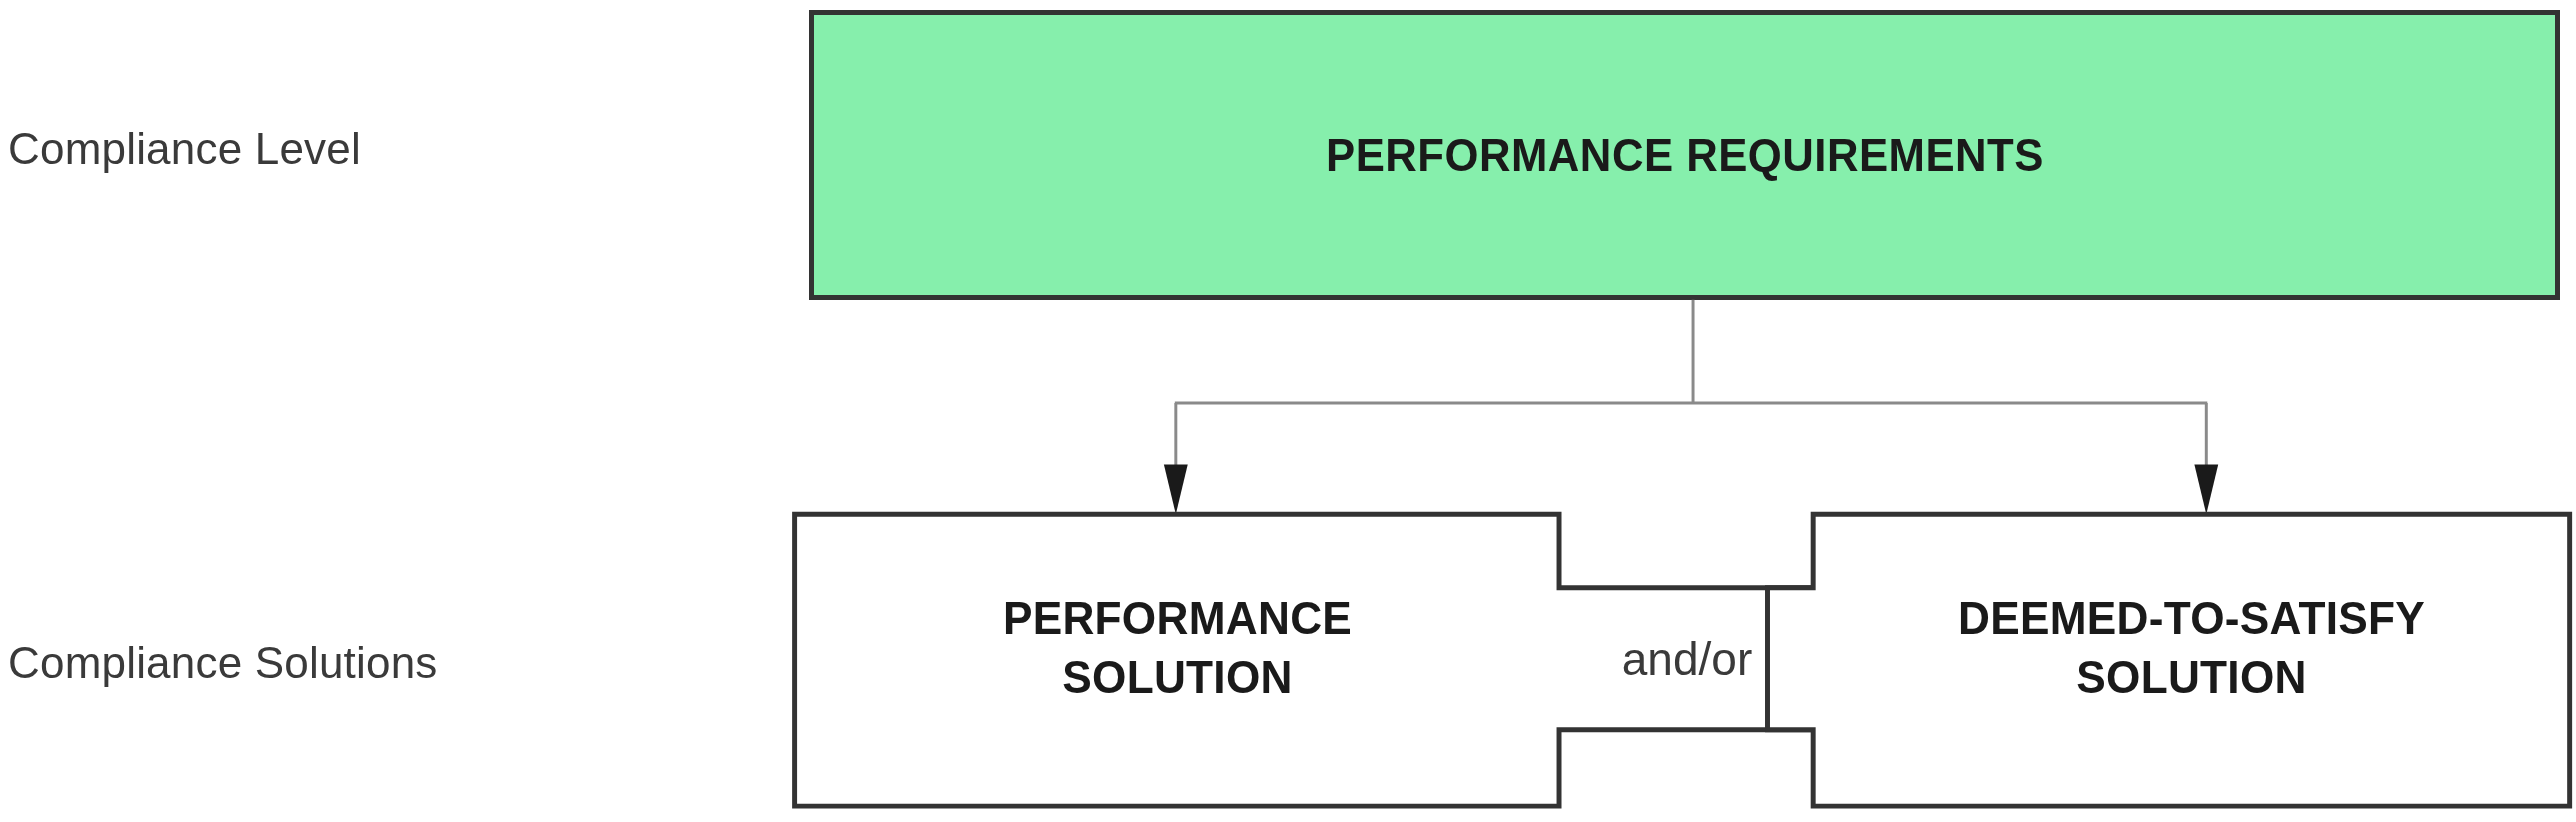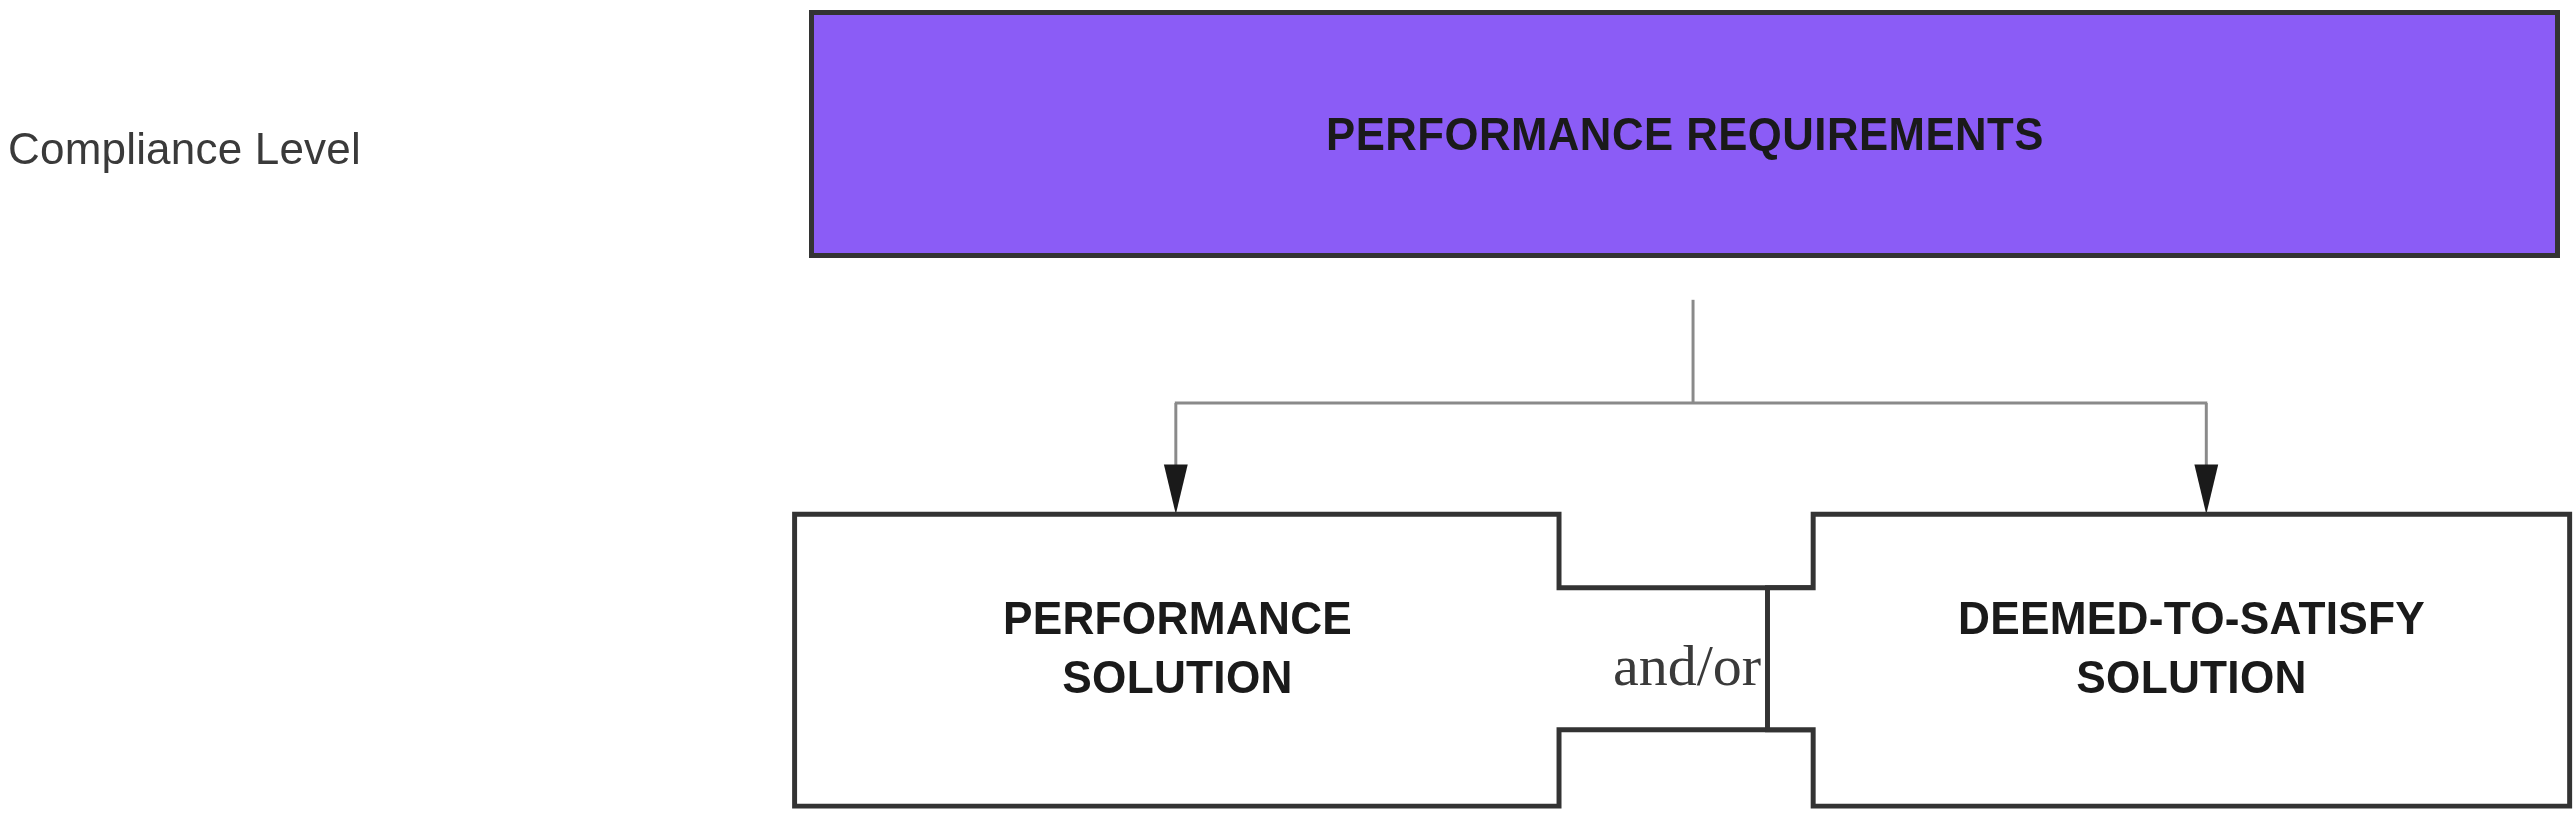--- a/index.html
+++ b/index.html
@@ -39,24 +39,24 @@
     left: 8px;
     top: 639px;
   }
 
   
   #box-performance-requirements {
     position: absolute;
     left: 809px;
     top: 10px;
     width: 1751px;
-    height: 248px;
+    height: 290px;
     box-sizing: border-box;
     border: 5px solid #333333;
-    background: #8b5cf6;
+    background: #86efac;
     display: flex;
     align-items: center;
     justify-content: center;
   }
   .box-title {
     font-family: "Liberation Sans", sans-serif;
     font-weight: 700;
     font-size: 47px;
     line-height: 1.14;
     color: #1a1a1a;
@@ -110,34 +110,35 @@
     left: 1813px;
     top: 588px;
     width: 757px;
   }
   #text-and-or {
     position: absolute;
     left: 1561px;
     top: 634px;
     width: 252px;
     text-align: center;
-    font-family: Liberation Serif, serif;
+    font-family: Liberation Sans, sans-serif;
     font-weight: 400;
-    font-size: 58px;
+    font-size: 46px;
     line-height: 1.1;
     color: #3a3a3a;
   }
 </style>
 </head>
 <body>
 
 <div id="canvas">
 
   <div class="row-label" id="label-compliance-level">Compliance Level</div>
 
+  <div class="row-label" id="label-compliance-solutions">Compliance Solutions</div>
 
   <div id="box-performance-requirements">
     <div class="box-title">PERFORMANCE REQUIREMENTS</div>
   </div>
 
   <svg id="connector" viewBox="0 0 2594 828">
 
     <line x1="1705" y1="302" x2="1705" y2="406" stroke="#8a8a8a" stroke-width="3"></line>
 
     <line x1="1183" y1="406" x2="2223" y2="406" stroke="#8a8a8a" stroke-width="3"></line>

